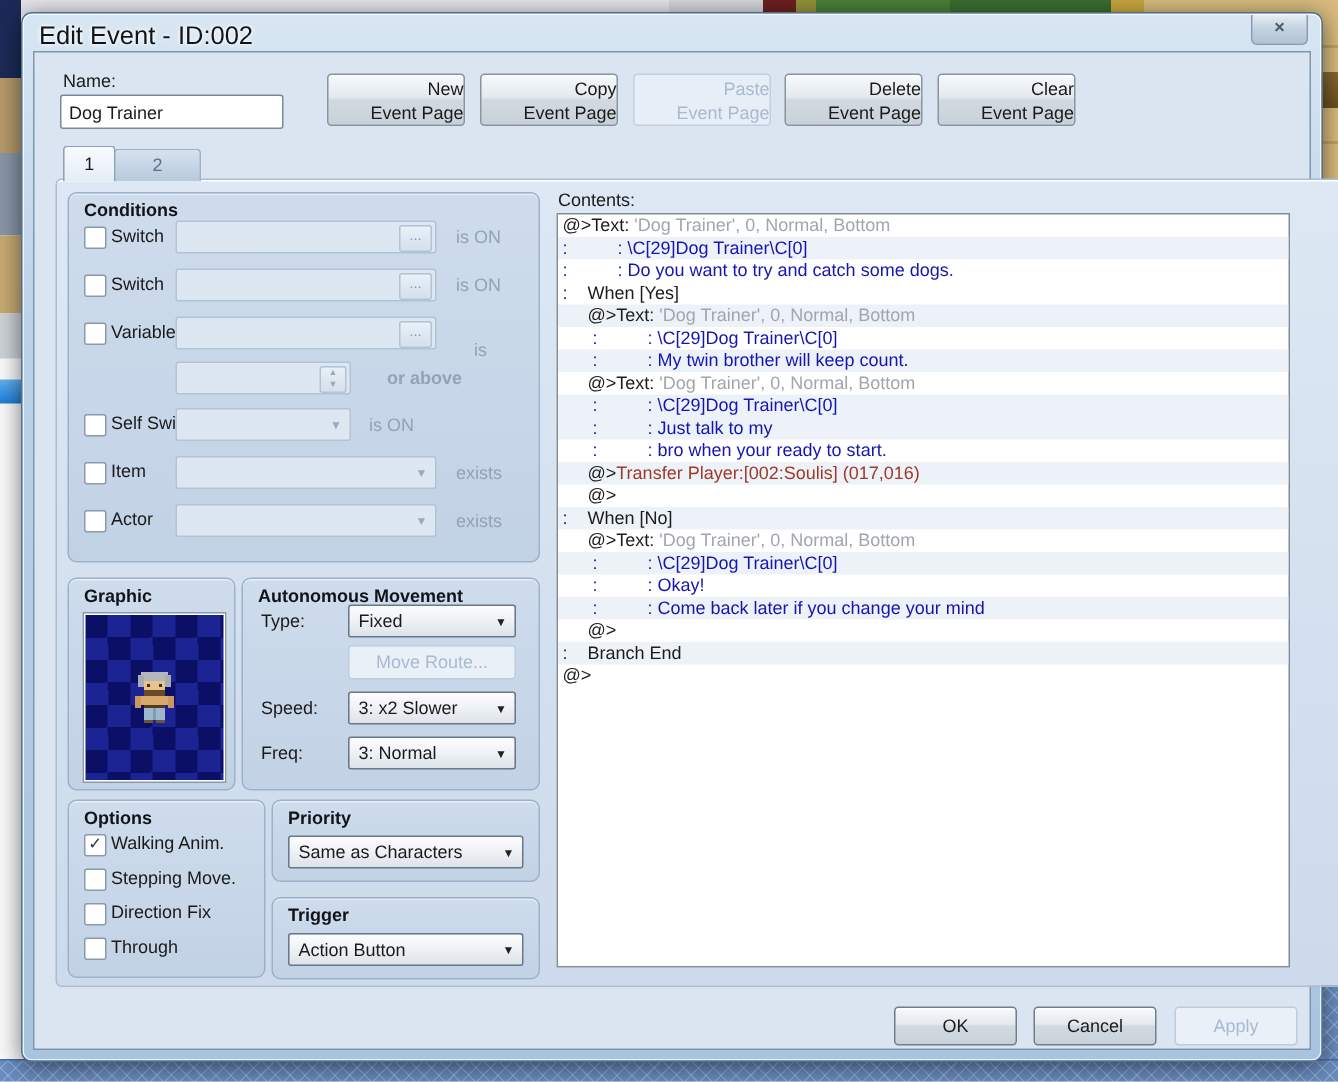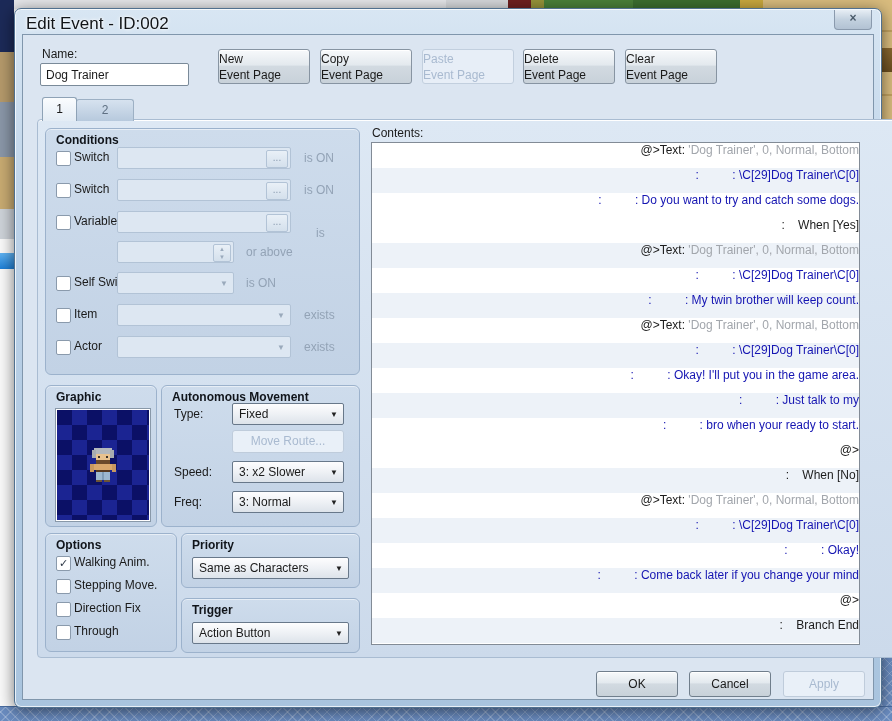--- a/index.html
+++ b/index.html
@@ -44,21 +44,21 @@
   .panel{position:absolute;left:14px;top:84px;width:823px;height:537px;
     background:linear-gradient(#dde8f4,#ccdaeb);border:1px solid #a9bcd2;border-radius:4px;
     box-shadow:inset 0 1px 0 #fff;padding-left:42px;}
   .tab{position:absolute;text-align:center;border-radius:3px 3px 0 0;}
   .tab.active{left:19px;top:62px;width:33px;height:23px;line-height:23px;
     background:linear-gradient(#fafcfe,#e3ecf5);border:1px solid #8ea2b6;border-bottom:none;z-index:3;}
   .tab.inactive{left:53px;top:64px;width:56px;height:21px;line-height:21px;
     background:linear-gradient(#d6e2ef,#b7c9dd);border:1px solid #9db0c4;border-bottom:none;color:#5f7083;z-index:1;}
   .pagebtn{position:absolute;width:92px;height:35px;padding-top:1px;box-sizing:border-box;
     background:linear-gradient(#f7f9fb,#e3e9ee 45%,#d2dae1 50%,#c8d1d9);
-    border:1px solid #8794a2;border-radius:3px;text-align:left;font-size:12px;line-height:16px;
+    border:1px solid #8794a2;border-radius:3px;text-align:right;font-size:12px;line-height:16px;
     box-shadow:inset 0 1px 0 #fff;cursor:default;}
   .pagebtn.disabled{background:#e7eef7;color:#a9bad0;border-color:#c2cfde;box-shadow:none;}
   .btn{position:absolute;width:82px;height:26px;line-height:24px;text-align:center;box-sizing:border-box;
     background:linear-gradient(#f7f9fb,#e3e9ee 45%,#d2dae1 50%,#c8d1d9);
     border:1px solid #707e8c;border-radius:3px;box-shadow:inset 0 1px 0 #fff;cursor:default;}
   .btn.disabled{background:#e9f0f8;color:#a9bad0;border-color:#bfccdb;box-shadow:none;}
   .cb{position:absolute;width:13px;height:13px;background:#fff;border:1px solid #8a9aac;border-radius:2px;
     font-size:11px;line-height:12px;text-align:center;color:#2c3644;}
   .tfield{position:absolute;height:22px;background:#dde7f2;border:1px solid #b2c3d6;border-radius:2px;box-sizing:border-box;}
   .tfield .dots{position:absolute;right:2px;top:2px;width:20px;height:16px;background:linear-gradient(#e9f0f7,#d4e0ec);
@@ -75,21 +75,21 @@
     border:1px solid #7a8a99;border-radius:2px;background:#fff;padding:2px 5px;
     font-family:"Liberation Sans",sans-serif;font-size:12px;color:#1a1a1a;}
   
   .sprite-frame{position:absolute;left:9px;top:22px;width:92px;height:110px;border:1px solid #8898a8;background:#fff;padding:1px;}
   .sprite-bg{width:100%;height:100%;position:relative;background-color:#1a2390;
     background:repeating-conic-gradient(#1b2492 0% 25%,#0b1066 0% 50%) 0 0/30px 30px;}
   .sprite-bg svg{position:absolute;left:31px;top:36px;}
   
   .contents-list{position:absolute;left:333px;top:22px;width:487px;height:501px;background:#fff;
     border:1px solid #828b96;overflow:hidden;}
-  .c-row{height:25px;line-height:15px;white-space:pre;font-size:12px;padding-left:3px;text-align:right;}
+  .c-row{height:15px;line-height:15px;white-space:pre;font-size:12px;padding-left:3px;}
   .c-row.alt{background:#edf2f8;}
   .seg-cmd{color:#1c1c1c;}
   .seg-param{color:#a2a6ac;}
   .seg-msg{color:#1515b2;}
   .seg-red{color:#a03a28;}
 </style>
 </head>
 <body>
 
 <div class="bg-top"></div>
@@ -165,21 +165,21 @@
         <span class="cb" style="left:10px;top:86px;"></span>
         <div class="lbl" style="left:28px;top:85px;">Variable</div>
         <div class="tfield" style="left:71px;top:82px;width:174px;">
           <span class="dots">...</span>
         </div>
         <div class="dlbl" style="left:258px;top:97px;margin-left:12px;">is</div>
 
         <div class="tfield" style="left:71px;top:112px;width:117px;">
           <span class="spin">▲<br>▼</span>
         </div>
-        <div class="dlbl" style="left:200px;top:116px;">or above</div>
+        <div class="dlbl" style="left:212px;top:116px;font-weight:bold;">or above</div>
 
         <span class="cb" style="left:10px;top:147px;"></span>
         <div class="lbl" style="left:28px;top:146px;">Self Switch</div>
         <div class="dd dim" style="left:71px;top:143px;width:117px;">
           <span class="arr">▼</span>
         </div>
         <div class="dlbl" style="left:200px;top:147px;">is ON</div>
 
         <span class="cb" style="left:10px;top:179px;"></span>
         <div class="lbl" style="left:28px;top:178px;">Item</div>
@@ -275,23 +275,23 @@
       <div class="contents-list" id="contents-list">
           <div class="c-row"><span class="seg-cmd">@&gt;Text: </span><span class="seg-param">'Dog Trainer', 0, Normal, Bottom</span></div>
           <div class="c-row alt"><span class="seg-msg">:          : \C[29]Dog Trainer\C[0]</span></div>
           <div class="c-row"><span class="seg-msg">:          : Do you want to try and catch some dogs.</span></div>
           <div class="c-row"><span class="seg-cmd">:    When [Yes]</span></div>
           <div class="c-row alt"><span class="seg-cmd">     @&gt;Text: </span><span class="seg-param">'Dog Trainer', 0, Normal, Bottom</span></div>
           <div class="c-row"><span class="seg-msg">      :          : \C[29]Dog Trainer\C[0]</span></div>
           <div class="c-row alt"><span class="seg-msg">      :          : My twin brother will keep count.</span></div>
           <div class="c-row"><span class="seg-cmd">     @&gt;Text: </span><span class="seg-param">'Dog Trainer', 0, Normal, Bottom</span></div>
           <div class="c-row alt"><span class="seg-msg">      :          : \C[29]Dog Trainer\C[0]</span></div>
-          <div class="c-row"><span class="seg-msg">      :          : Okay! I'll put you in the game area.</span></div>
           <div class="c-row alt"><span class="seg-msg">      :          : Just talk to my</span></div>
           <div class="c-row"><span class="seg-msg">      :          : bro when your ready to start.</span></div>
+          <div class="c-row alt"><span class="seg-cmd">     @&gt;</span><span class="seg-red">Transfer Player:[002:Soulis] (017,016)</span></div>
           <div class="c-row"><span class="seg-cmd">     @&gt;</span></div>
           <div class="c-row alt"><span class="seg-cmd">:    When [No]</span></div>
           <div class="c-row"><span class="seg-cmd">     @&gt;Text: </span><span class="seg-param">'Dog Trainer', 0, Normal, Bottom</span></div>
           <div class="c-row alt"><span class="seg-msg">      :          : \C[29]Dog Trainer\C[0]</span></div>
           <div class="c-row"><span class="seg-msg">      :          : Okay!</span></div>
           <div class="c-row alt"><span class="seg-msg">      :          : Come back later if you change your mind</span></div>
           <div class="c-row"><span class="seg-cmd">     @&gt;</span></div>
           <div class="c-row alt"><span class="seg-cmd">:    Branch End</span></div>
           <div class="c-row"><span class="seg-cmd">@&gt;</span></div>
         </div>

